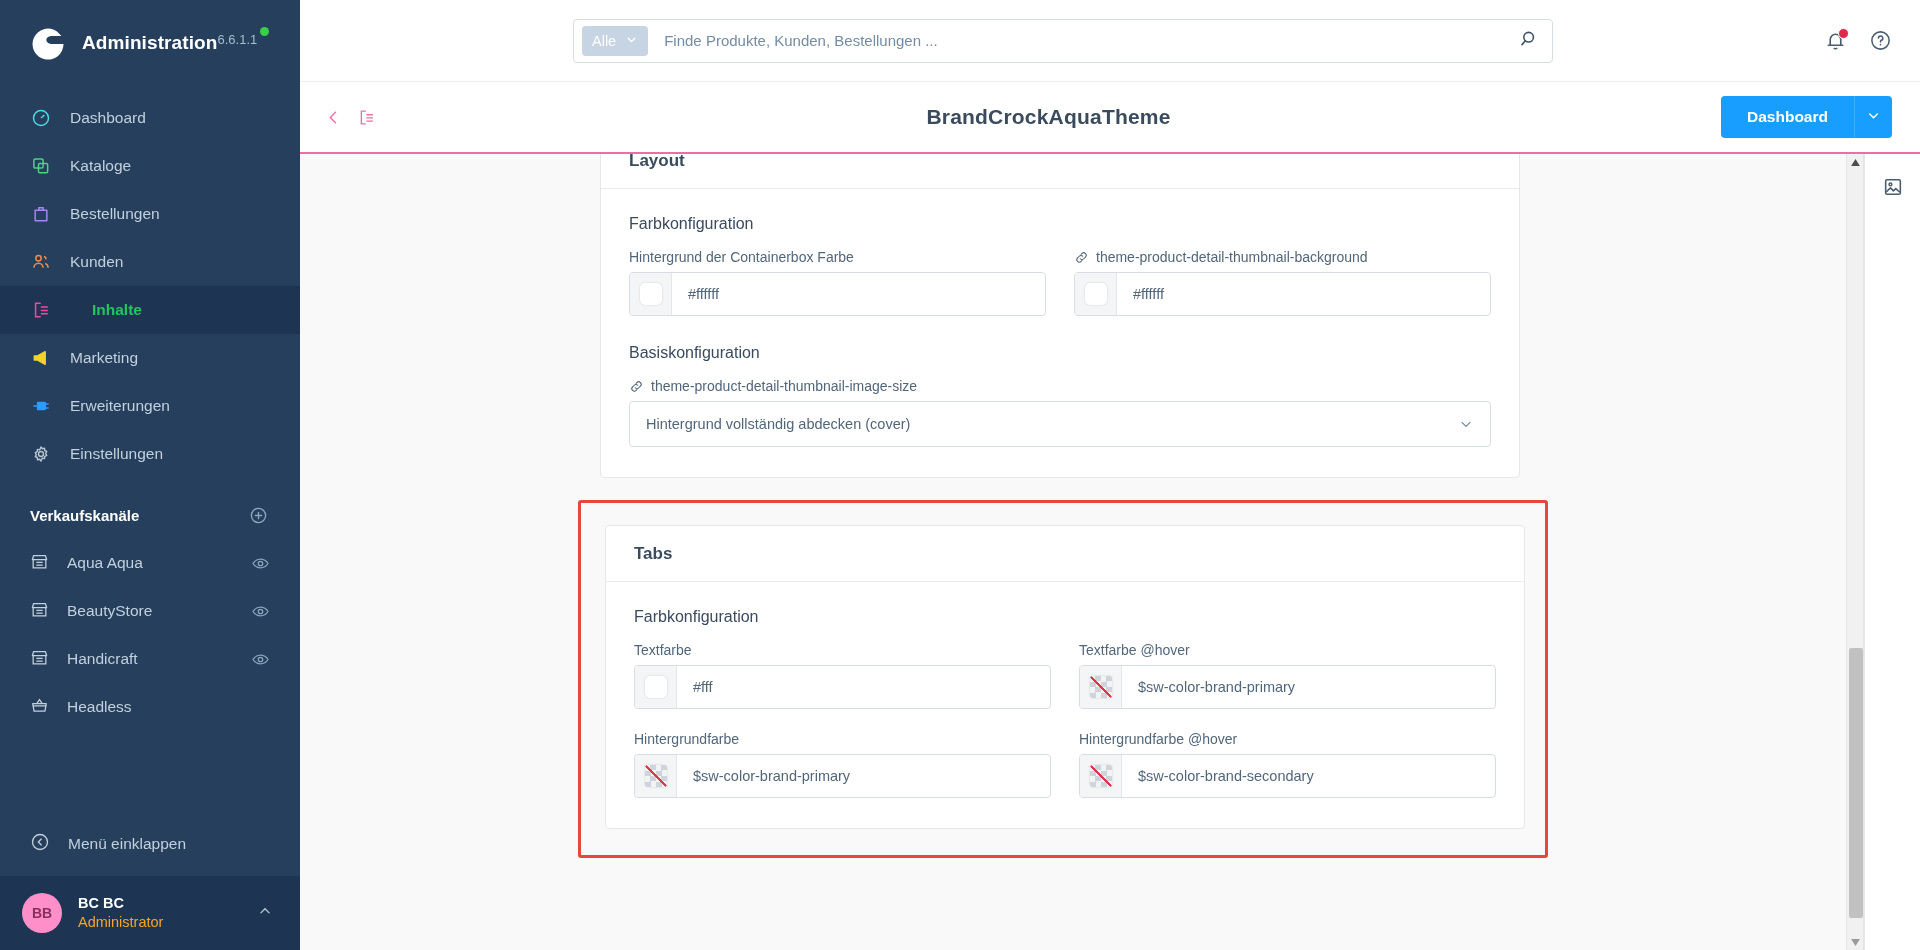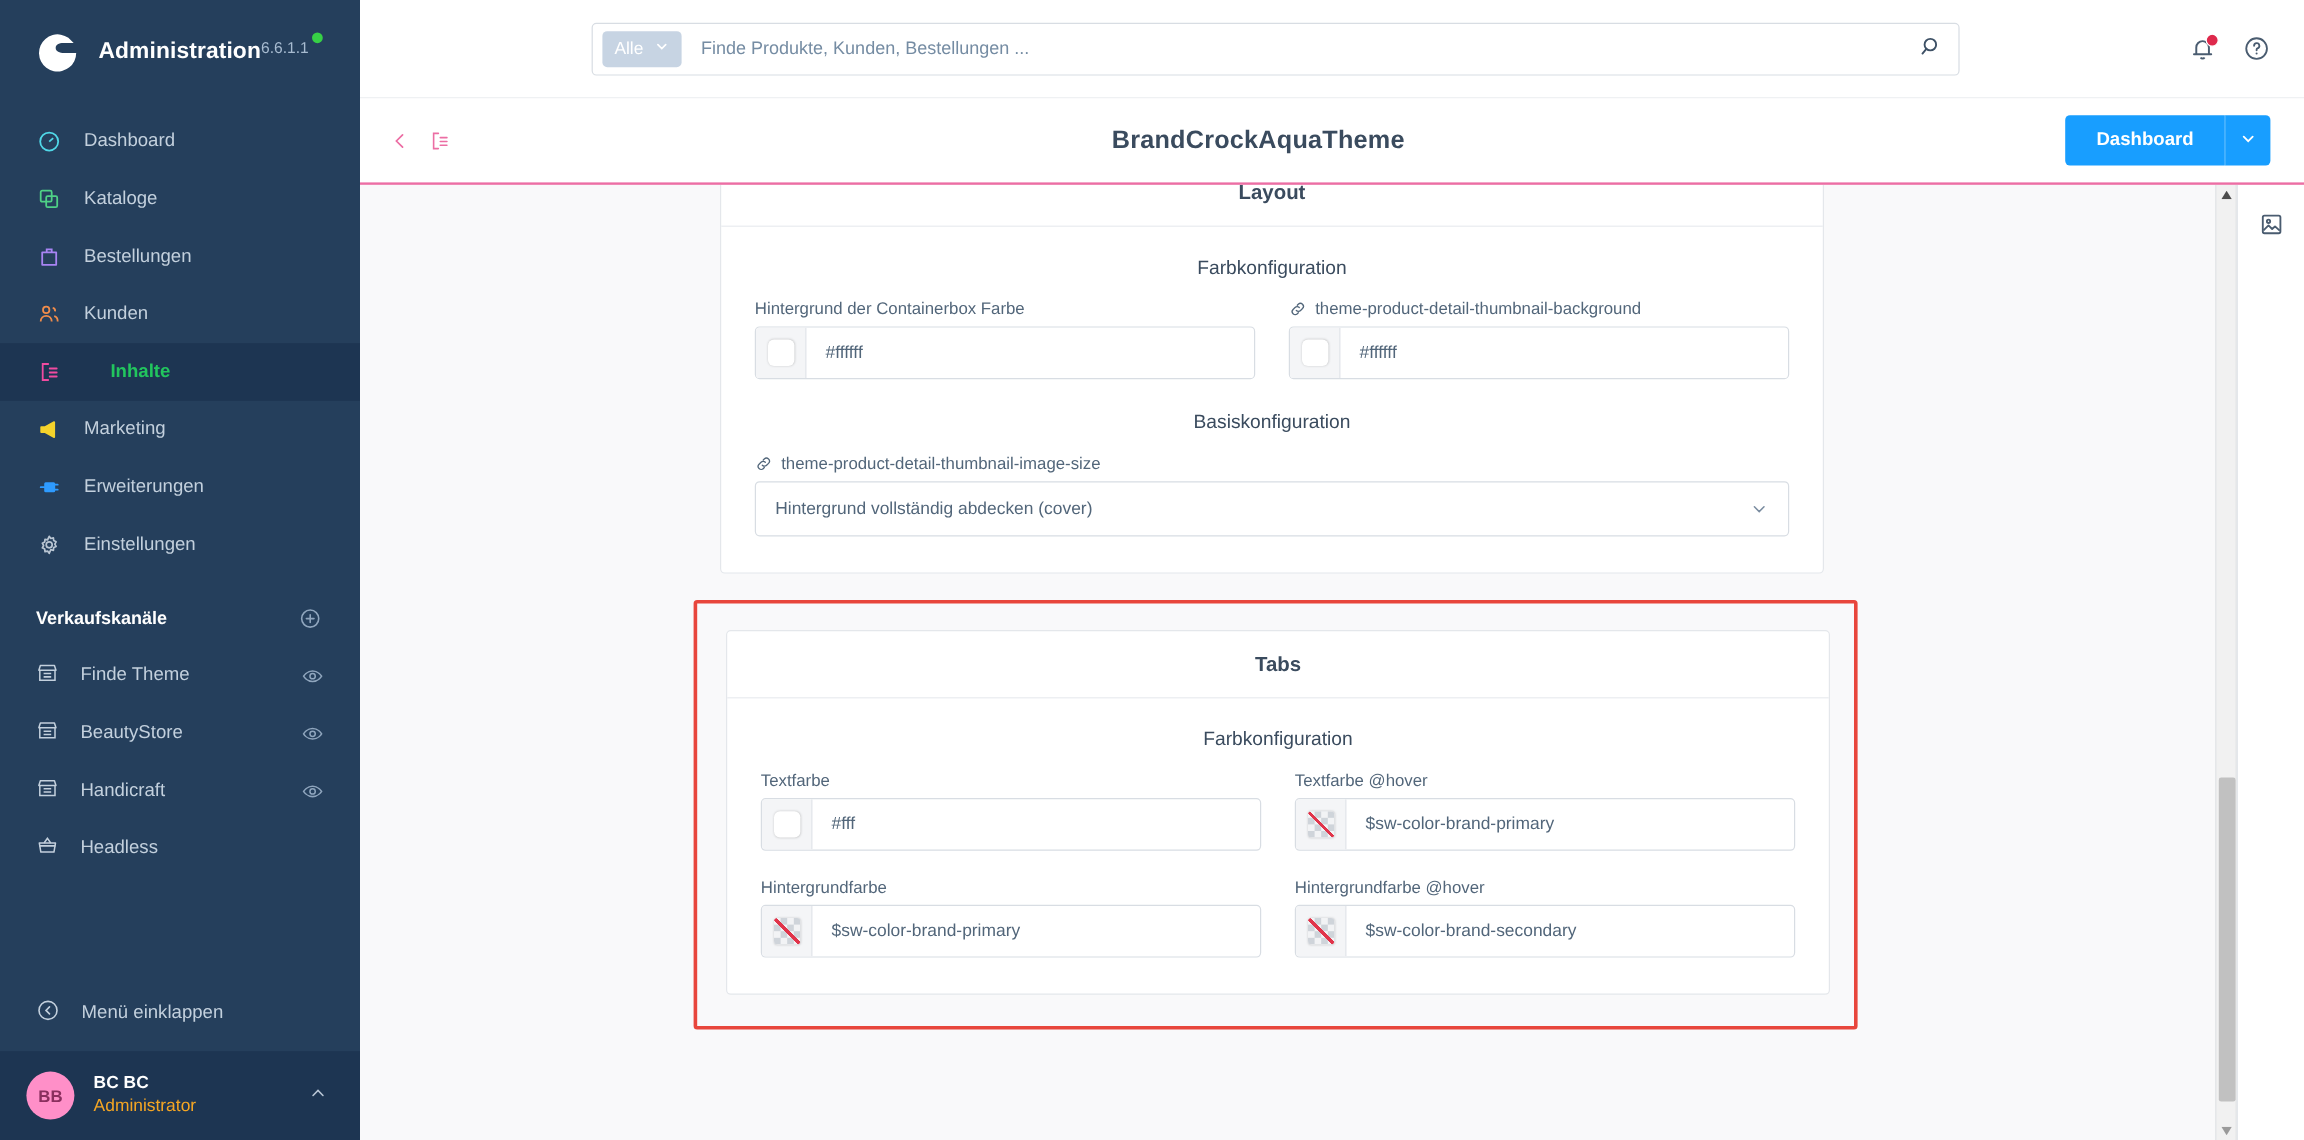--- a/index.html
+++ b/index.html
@@ -87,21 +87,21 @@
 
   
   .main { flex: 1; display: flex; flex-direction: column; min-width: 0; background: #f9f9fa; }
 
   .topbar {
     height: 82px; background: #fff; display: flex; align-items: center;
     border-bottom: 1px solid #eceef1; padding: 0 28px; flex: 0 0 82px;
   }
   .search-wrap { flex: 1; display: flex; justify-content: center; }
   .search-box {
-    width: 1140px; height: 44px; border: 1px solid #d8dde3; border-radius: 4px;
+    width: 980px; height: 44px; border: 1px solid #d8dde3; border-radius: 4px;
     background: #fff; display: flex; align-items: center; padding: 0 12px 0 8px;
   }
   .search-pill {
     height: 30px; background: #c7d4e3; color: #fff; border-radius: 4px;
     display: flex; align-items: center; gap: 9px; padding: 0 10px;
     font-size: 14.5px; cursor: pointer;
   }
   .search-input {
     border: 0; outline: none; flex: 1; font-size: 15px; color: #52667a;
     padding-left: 16px; background: transparent;
@@ -137,21 +137,20 @@
     background: #189eff; color: #fff; border: 0; border-left: 1px solid #3fb0ff;
     height: 42px; width: 38px; border-radius: 0 4px 4px 0; cursor: pointer;
     display: flex; align-items: center; justify-content: center;
   }
 
   
   .content-area { flex: 1; display: flex; min-height: 0; background: #f9f9fa; }
   .content-scroll {
     flex: 1; position: relative; overflow: hidden; background: #f9f9fa;
     padding: 0 0 0 0;
-    text-align: center;
   }
   .content-inner { width: 100%; padding: 0 80px 0 300px; }
 
   .card {
     background: #fff; border: 1px solid #e4e7eb; border-radius: 4px;
     width: 920px;
   }
   .card-head {
     padding: 18px 28px 17px 28px; border-bottom: 1px solid #e9ecef;
     color: #3a4b5e; font-size: 17px; font-weight: bold;
@@ -345,21 +344,21 @@
     </div>
 
     <div class="channel-item">
       <span class="ico">
         <svg width="19" height="19" viewBox="0 0 24 24" fill="none" stroke="#c3d0dd" stroke-width="1.6">
           <path d="M4 9.5V20h16V9.5"></path>
             <path d="M3 9.5l1.6-5h14.8L21 9.5z" stroke-linejoin="round"></path>
           <path d="M8 13h8M8 16.5h8"></path>
         </svg>
       </span>
-      <span class="label">Finde Theme</span>
+      <span class="label">Aqua Aqua</span>
       <span class="eye">
         <svg width="19" height="19" viewBox="0 0 24 24" fill="none" stroke="#8fa5bd" stroke-width="1.6">
           <path d="M2.5 12S6 6.5 12 6.5 21.5 12 21.5 12 18 17.5 12 17.5 2.5 12 2.5 12z"></path>
           <circle cx="12" cy="12" r="2.8"></circle>
         </svg>
       </span>
     </div>
 
     <div class="channel-item">
       <span class="ico">

